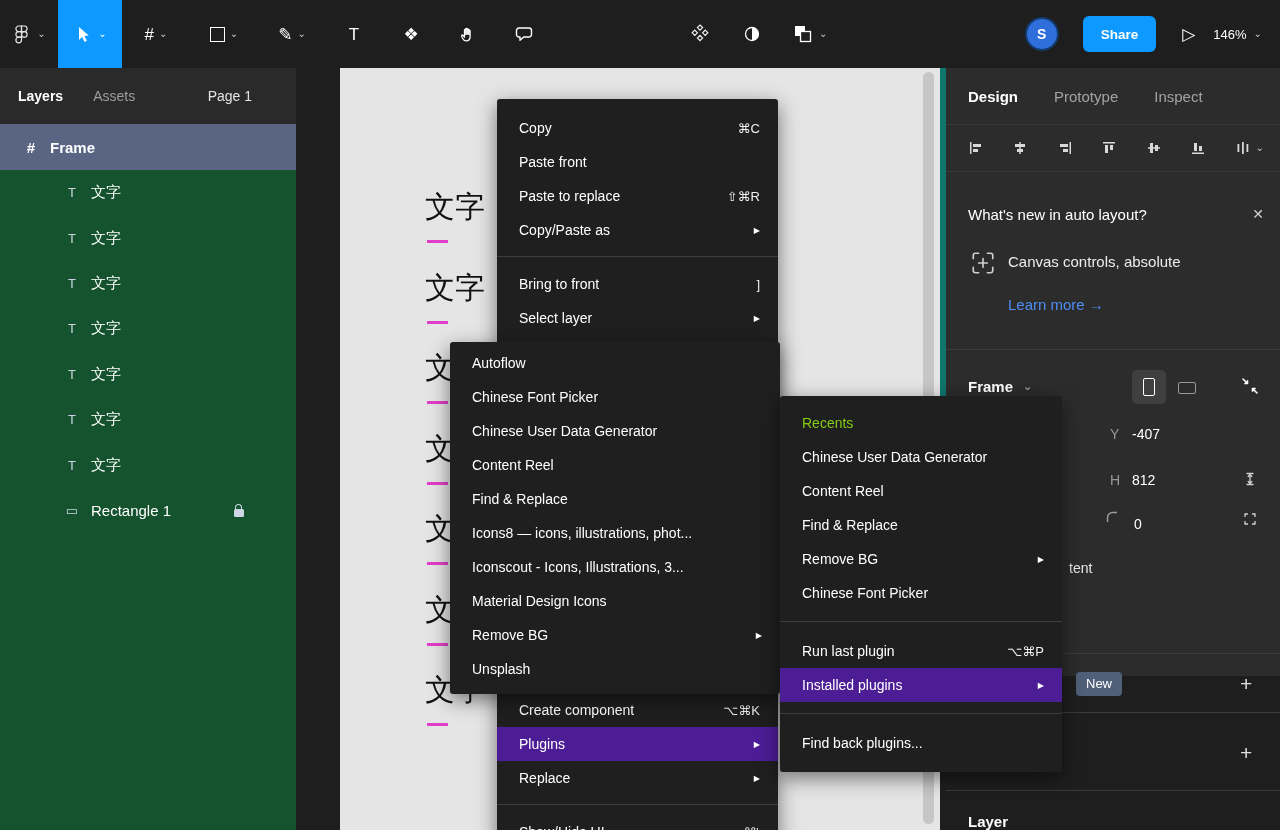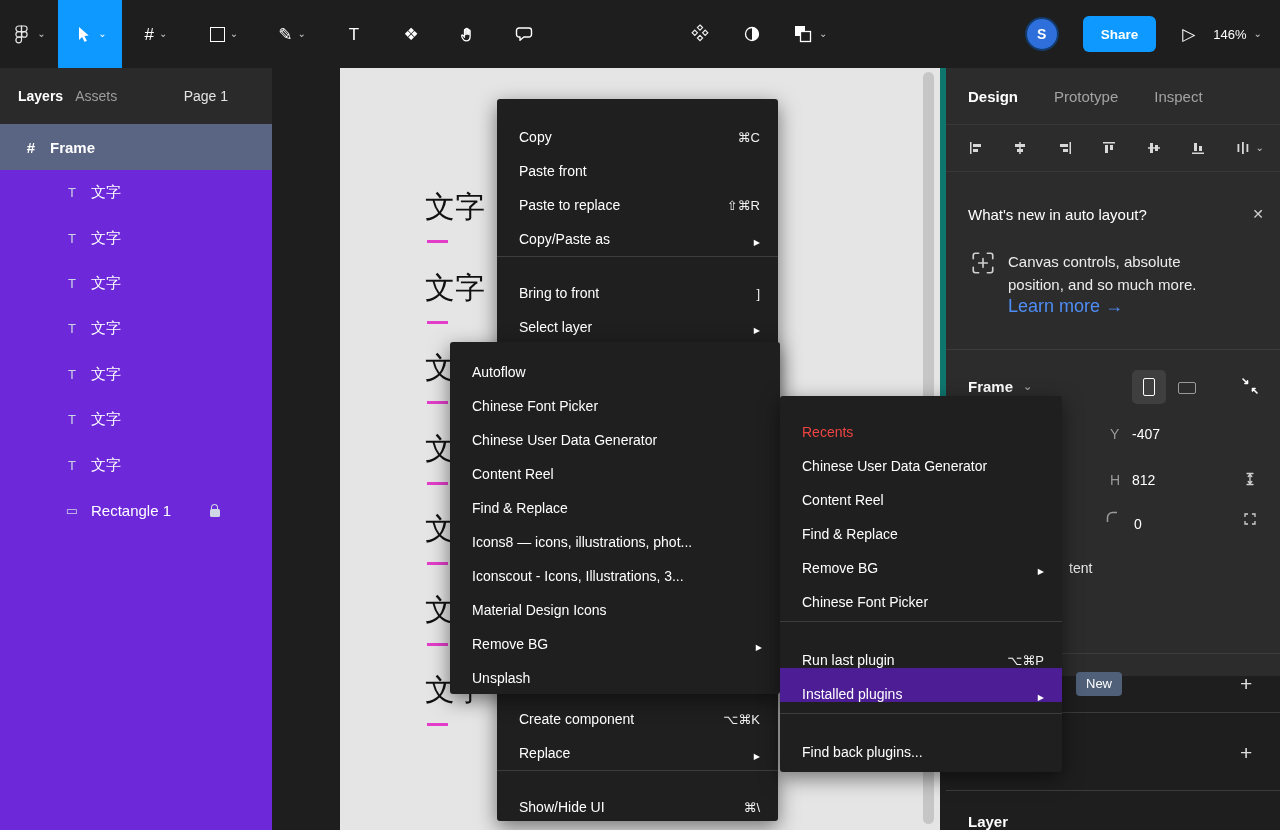--- a/index.html
+++ b/index.html
@@ -16,25 +16,25 @@
   .sqi{width:13px;height:13px;border:1.6px solid #fff}
   #tb-center{position:absolute;left:688px;top:0;height:68px;display:flex;align-items:center;gap:30px}
   #tb-right{position:absolute;right:0;top:0;height:68px;display:flex;align-items:center;gap:18px;padding-right:18px}
   #avatar{width:30px;height:30px;border-radius:50%;background:#2f6fdb;display:flex;align-items:center;justify-content:center;
           font-size:14px;font-weight:700;color:#fff;box-shadow:0 0 0 2px #123a6b;cursor:pointer}
   #share-btn{background:#0d99ff;color:#fff;border:none;border-radius:6px;height:36px;padding:0 18px;font-size:13.5px;
              font-weight:600;font-family:inherit;cursor:pointer;margin:0 8px}
   #present{font-size:17px;color:#fff;cursor:pointer}
   #zoom{display:flex;align-items:center;gap:5px;font-size:13px;color:#fff;cursor:pointer}
   
-  #left{position:absolute;left:0;top:68px;width:272px;height:762px;background:#6d28d9}
+  #left{position:absolute;left:0;top:68px;width:296px;height:762px;background:#14532d}
   #left-header{height:56px;background:#2a2a2a;display:flex;align-items:center;padding-left:18px}
   #left-header .tab{font-size:14px;cursor:pointer}
   #tab-layers{color:#fff;font-weight:600}
-  #tab-assets{color:#9d9d9d;margin-left:12px}
+  #tab-assets{color:#9d9d9d;margin-left:30px}
   #page-label{margin-left:auto;margin-right:44px;color:#e4e4e4;font-size:14px;cursor:pointer}
   .layer-row{height:45.4px;display:flex;align-items:center;padding-left:63px;position:relative;font-size:15px;color:#fff;cursor:pointer}
   .layer-row.frame{height:46px;padding-left:22px;background:#5a6583;font-weight:700}
   .li-glyph{width:18px;margin-right:10px;text-align:center;color:#ccd4e2;font-size:13px;flex:none}
   .layer-row.frame .li-glyph{color:#fff;font-size:15px;font-weight:700}
   .li-label{white-space:nowrap}
   .lock{display:none;position:absolute;right:52px;top:55%;transform:translateY(-50%);width:10px;height:8px;background:#cfd6e4;border-radius:1.5px}
   .lock::before{content:"";position:absolute;left:1.2px;top:-5px;width:7px;height:6px;border:1.5px solid #cfd6e4;border-bottom:none;border-radius:4px 4px 0 0;box-sizing:border-box}
   .layer-row.locked .lock{display:block}
   
@@ -50,21 +50,21 @@
   #rp-tabs{position:absolute;left:0;top:0;right:0;height:56px;display:flex;align-items:center;padding-left:22px;gap:36px;font-size:15px}
   #rp-tab-design{color:#fff;font-weight:700;cursor:pointer}
   #rp-tab-prototype,#rp-tab-inspect{color:#a3a3a3;cursor:pointer}
   #align-row{position:absolute;left:0;top:56px;right:0;height:46px;display:flex;align-items:center;justify-content:space-between;
              padding:0 22px;border-top:1px solid #383838;border-bottom:1px solid #383838}
   #align-row .ai{cursor:pointer;display:flex;align-items:center;gap:3px}
   .wn-title{position:absolute;left:22px;top:138px;font-size:15px;font-weight:400}
   .wn-close{position:absolute;right:22px;top:138px;font-size:14px;color:#cfcfcf;cursor:pointer}
   .wn-icon{position:absolute;left:24px;top:182px}
   .wn-line{position:absolute;left:62px;width:260px;font-size:15px;line-height:23px;color:#ececec}
-  .wn-link{position:absolute;left:62px;top:228px;font-size:18px;color:#4e8df5;cursor:pointer}
+  .wn-link{position:absolute;left:62px;top:228px;font-size:15px;color:#4e8df5;cursor:pointer}
   .fr-title{position:absolute;left:22px;top:310px;font-size:15px;font-weight:700;display:flex;align-items:center;gap:8px}
   .fr-title .chev{font-size:11px;color:#9f9f9f}
   #orient-portrait{position:absolute;left:186px;top:302px;width:34px;height:34px;background:#3f3f3f;border-radius:5px;
                    display:flex;align-items:center;justify-content:center;cursor:pointer}
   #orient-portrait .pr{width:10px;height:16px;border:1.6px solid #fff;border-radius:2px}
   #orient-landscape{position:absolute;left:232px;top:314px;width:16px;height:10px;border:1.6px solid #9a9a9a;border-radius:2px;cursor:pointer}
   #shrink-icon{position:absolute;left:294px;top:308px;cursor:pointer}
   .field-row{position:absolute;height:30px;display:flex;align-items:center;font-size:14px}
   .f-label{color:#9a9a9a;width:22px}
   .f-value{color:#fff}
@@ -72,26 +72,26 @@
   #clip-partial{position:absolute;left:123px;top:492px;font-size:14px;color:#e8e8e8}
   #new-badge{position:absolute;left:130px;top:604px;background:#4f6078;color:#fff;font-size:13px;border-radius:4px;
              padding:4px 10px;line-height:1.2}
   .plus{position:absolute;left:294px;font-size:21px;color:#ddd;line-height:1;cursor:pointer}
   #layer-heading{position:absolute;left:22px;top:745px;font-size:15px;font-weight:700}
   
   .menu{position:absolute;background:#1f1f1f;border-radius:3px;box-shadow:0 6px 20px rgba(0,0,0,.5)}
   #menu-context{left:497px;top:99px;width:281px;padding-top:12px;z-index:20;padding-bottom:6px}
   #menu-plugins{left:450px;top:342px;width:330px;padding:4px 0 8px;z-index:21}
   #menu-recents{left:780px;top:396px;width:282px;padding:10px 0 12px;z-index:22}
-  .mi{height:34px;display:flex;align-items:flex-end;padding:0 18px 0 22px;font-size:14px;color:#fff;cursor:pointer;white-space:nowrap}
+  .mi{height:34px;display:flex;align-items:center;padding:0 18px 0 22px;font-size:14px;color:#fff;cursor:pointer;white-space:nowrap}
   .mi-label{flex:1;overflow:hidden;text-overflow:ellipsis}
   .mi-end{font-size:13px;color:#f0f0f0;display:flex;align-items:center}
   .mi.arrow .mi-end::after{content:"▶";font-size:8px;color:#fff;margin-left:4px}
   .mi.selected{background:#4c1d95}
-  .mi.header{color:#ef4444;cursor:default}
+  .mi.header{color:#84cc16;cursor:default}
   .menu-sep{height:20px;position:relative}
   .menu-sep::after{content:"";position:absolute;left:0;right:0;top:9px;height:1px;background:#3d3d3d}
   #menu-recents .menu-sep{height:24px}
   #menu-recents .menu-sep::after{top:11px}
 </style>
 </head>
 <body>
 
 <header id="toolbar">
   <div class="tool" style="width:58px">
@@ -331,21 +331,20 @@
 
   <div class="wn-title">What's new in auto layout?</div>
   <span class="wn-close">✕</span>
   <span class="wn-icon">
     <svg width="26" height="26" viewBox="0 0 24 24" fill="none" stroke="#d0d0d0" stroke-width="1.5" stroke-linecap="round">
       <path d="M3 8V5a2 2 0 012-2h3M16 3h3a2 2 0 012 2v3M21 16v3a2 2 0 01-2 2h-3M8 21H5a2 2 0 01-2-2v-3"></path>
       <path d="M12 8v8M8 12h8"></path>
     </svg>
     </span>
   <div class="wn-line" style="top:182px">Canvas controls, absolute</div>
-  <div class="wn-line" style="top:205px">position, and so much more.</div>
   <div class="wn-link">Learn more →</div>
   <div class="hline" style="top:281px"></div>
 
   <div class="fr-title">
     <span>Frame</span>
     <span class="chev">⌄</span>
   </div>
   <div id="orient-portrait">
       <span class="pr"></span>
     </div>
@@ -423,20 +422,24 @@
     </div>
     <div class="mi partial">
       <span class="mi-label">Send to back</span>
       <span class="mi-end">[</span>
     </div>
     <div style="height: 324px;"></div>
     <div class="mi partial">
       <span class="mi-label">Create component</span>
       <span class="mi-end">⌥⌘K</span>
     </div>
+    <div class="mi selected arrow">
+      <span class="mi-label">Plugins</span>
+      <span class="mi-end"></span>
+    </div>
     <div class="mi arrow">
       <span class="mi-label">Replace</span>
       <span class="mi-end"></span>
     </div>
     <div class="menu-sep"></div>
     <div class="mi partial">
       <span class="mi-label">Show/Hide UI</span>
       <span class="mi-end">⌘\</span>
     </div>
   </div>

